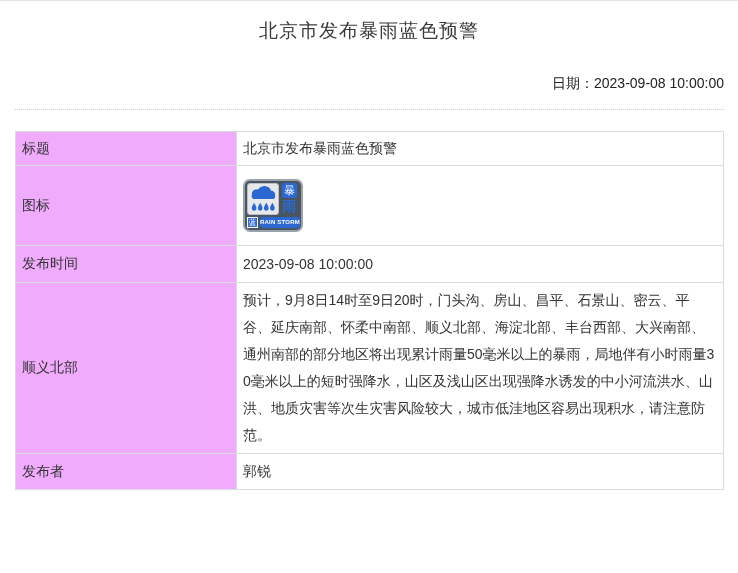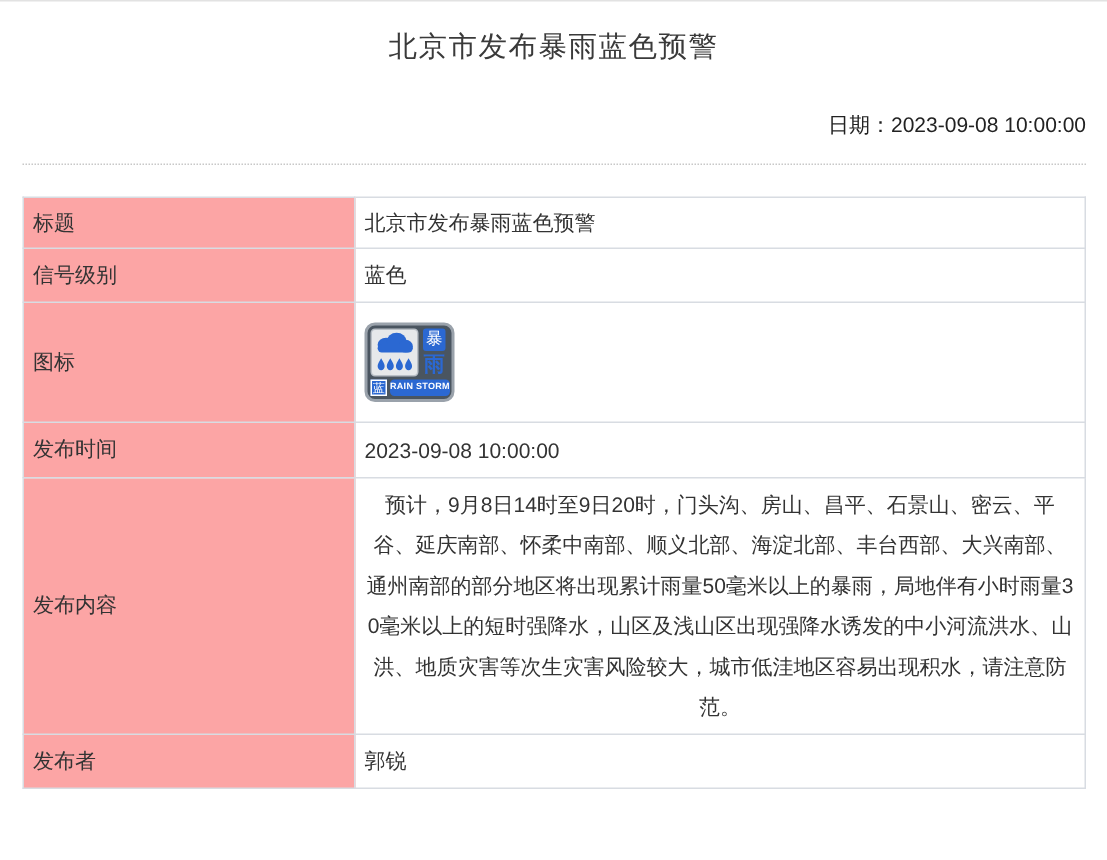--- a/index.html
+++ b/index.html
@@ -22,28 +22,28 @@
     margin:8px 14px 0 15px;height:0;
   }
   table.detail{
     border-collapse:collapse;table-layout:fixed;
     width:709px;margin:21px 14px 0 15px;
   }
   table.detail td{
     border:1px solid #d8dce2;font-size:14px;color:#333;
     padding:4px 6px;vertical-align:middle;word-break:break-all;
   }
-  td.lbl{width:208px;background:#fca5a5;}
+  td.lbl{width:208px;background:#f0abfc;}
   tr.r-std{height:36px;}
   tr.r-first{height:34px;}
   tr.r-icon{height:80px;}
   tr.r-time{height:37px;padding-left:10px;}
   tr.r-content{height:134px;}
   td.icon-cell{vertical-align:top;padding-top:5px;}
-  td.content-cell{line-height:27px;padding:3px 10px 3px 6px;text-align:center;}
+  td.content-cell{line-height:27px;padding:3px 10px 3px 6px;}
 
   
   .warn-icon{
     box-sizing:border-box;width:60px;height:53px;
     background:#4a5560;border:2px solid #9aa2ab;border-radius:7px;
     padding:2px;display:flex;flex-direction:column;
   }
   .wi-top{display:flex;height:32px;}
   .wi-panel{
     width:32px;height:32px;background:#e6e8ea;border:1px solid #b9bfc6;
@@ -88,24 +88,20 @@
   </div>
 
   <hr class="separator">
 
   <table class="detail">
     <tbody>
       <tr class="r-first">
         <td class="lbl">标题</td>
         <td>北京市发布暴雨蓝色预警</td>
       </tr>
-      <tr class="r-std">
-        <td class="lbl">信号级别</td>
-        <td>蓝色</td>
-      </tr>
       <tr class="r-icon">
         <td class="lbl">图标</td>
         <td class="icon-cell">
           <div class="warn-icon">
             <div class="wi-top">
               <div class="wi-panel">
                 <svg viewBox="0 0 32 32" xmlns="http://www.w3.org/2000/svg">
                   <g fill="#2b68d2">
                     <ellipse cx="10" cy="10.5" rx="6" ry="5"></ellipse>
                     <ellipse cx="17.5" cy="8" rx="7" ry="6"></ellipse>
@@ -128,21 +124,21 @@
               <span class="wi-en">RAIN STORM</span>
             </div>
           </div>
         </td>
       </tr>
       <tr class="r-time">
         <td class="lbl">发布时间</td>
         <td>2023-09-08 10:00:00</td>
       </tr>
       <tr class="r-content">
-        <td class="lbl">发布内容</td>
+        <td class="lbl">顺义北部</td>
         <td class="content-cell">预计，9月8日14时至9日20时，门头沟、房山、昌平、石景山、密云、平谷、延庆南部、怀柔中南部、顺义北部、海淀北部、丰台西部、大兴南部、通州南部的部分地区将出现累计雨量50毫米以上的暴雨，局地伴有小时雨量30毫米以上的短时强降水，山区及浅山区出现强降水诱发的中小河流洪水、山洪、地质灾害等次生灾害风险较大，城市低洼地区容易出现积水，请注意防范。</td>
       </tr>
       <tr class="r-std">
         <td class="lbl">发布者</td>
         <td>郭锐</td>
       </tr>
     </tbody>
   </table>
 
 </div>

